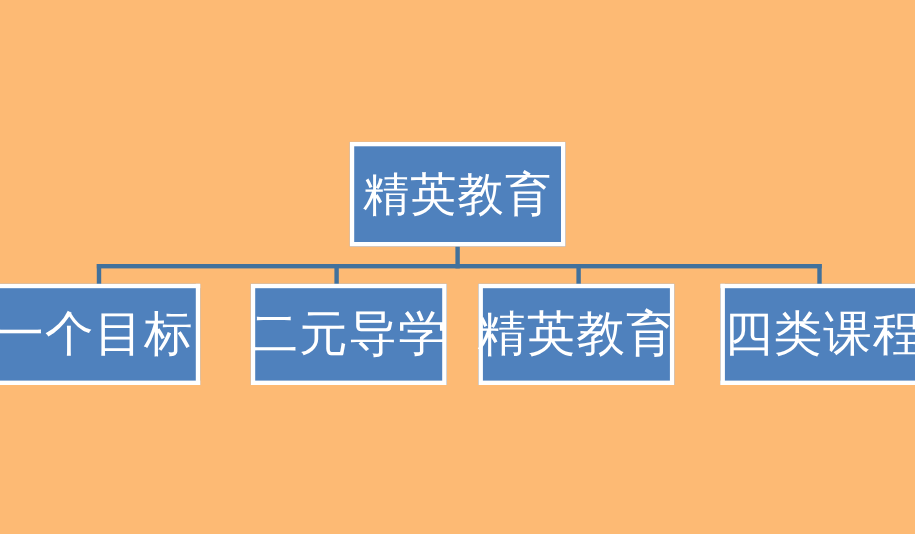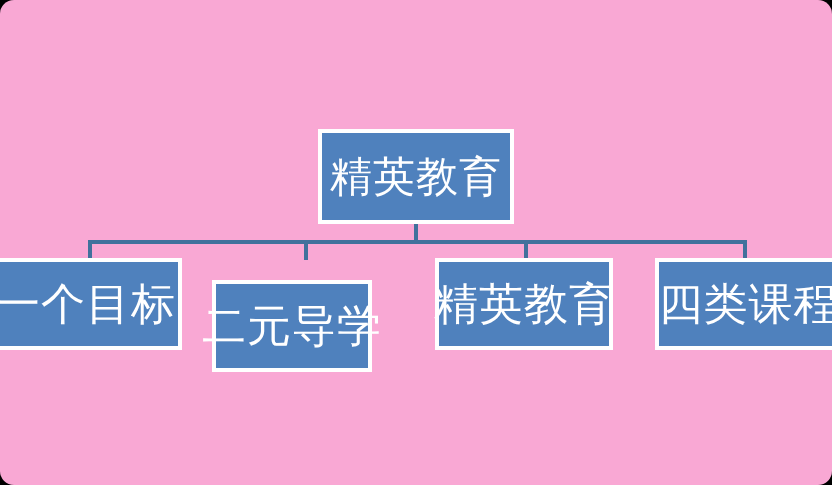--- a/index.html
+++ b/index.html
@@ -7,23 +7,22 @@
     padding: 0;
     background: #000000;
   }
   body {
     font-family: "DejaVu Serif", serif;
   }
   #canvas {
     position: relative;
     width: 832px;
     height: 485px;
-    background: #f9a8d4;
+    background: #fdba74;
     overflow: hidden;
-    border-radius: 14px;
   }
 
   
   .node {
     position: absolute;
     box-sizing: border-box;
     background: #4F81BD;
     border: 4px solid #FFFFFF;
     display: flex;
     align-items: center;
@@ -50,23 +49,22 @@
     font-size: 44px;
   }
 
   
   .node-child-1 {
     left: -6px;
     width: 188px;
     border-left: 0;
   }
   .node-child-2 {
-    left: 212px;
-    width: 160px;
-    margin-top: 22px;
+    left: 228px;
+    width: 178px;
   }
   .node-child-3 {
     left: 435px;
     width: 178px;
   }
   
   .node-child-4 {
     left: 655px;
     width: 183px;
     border-right: 0;

